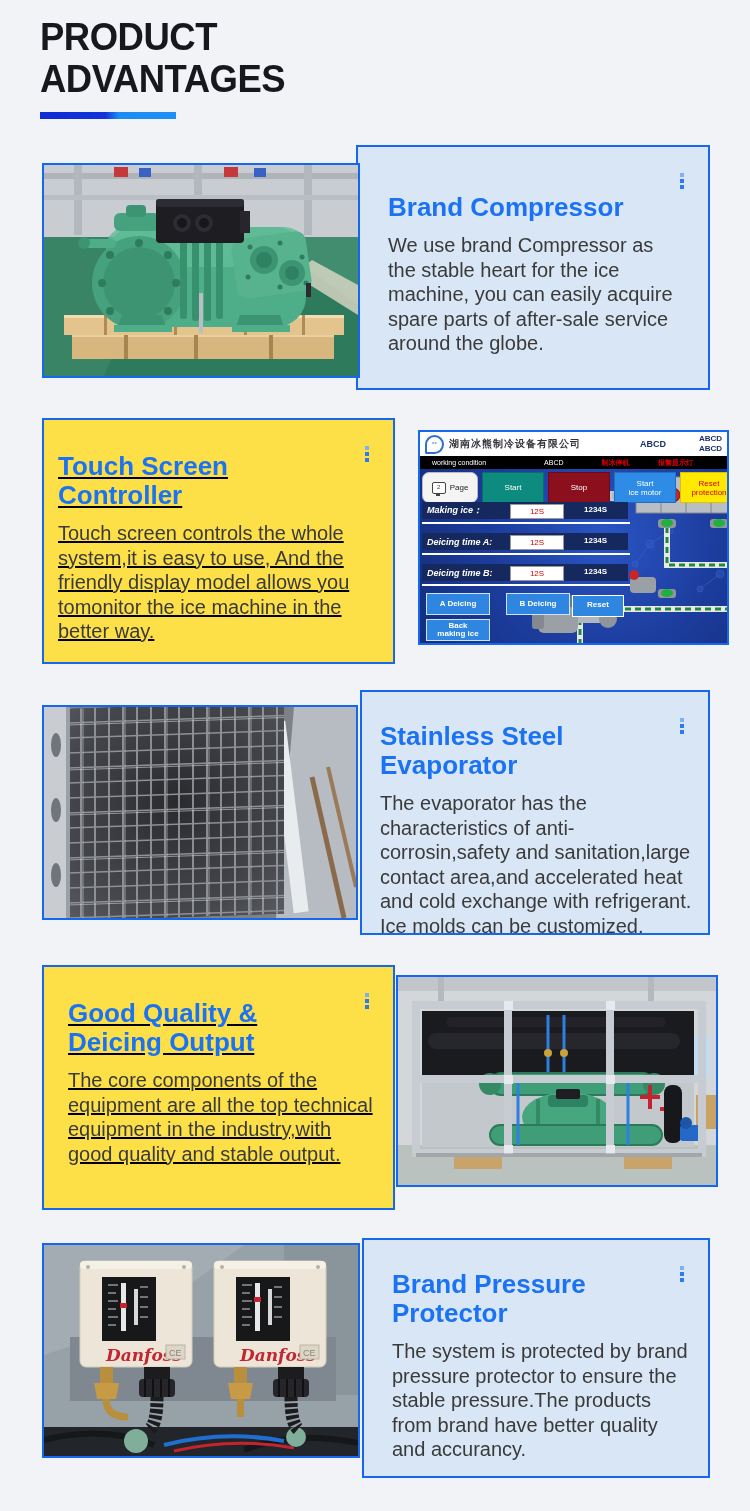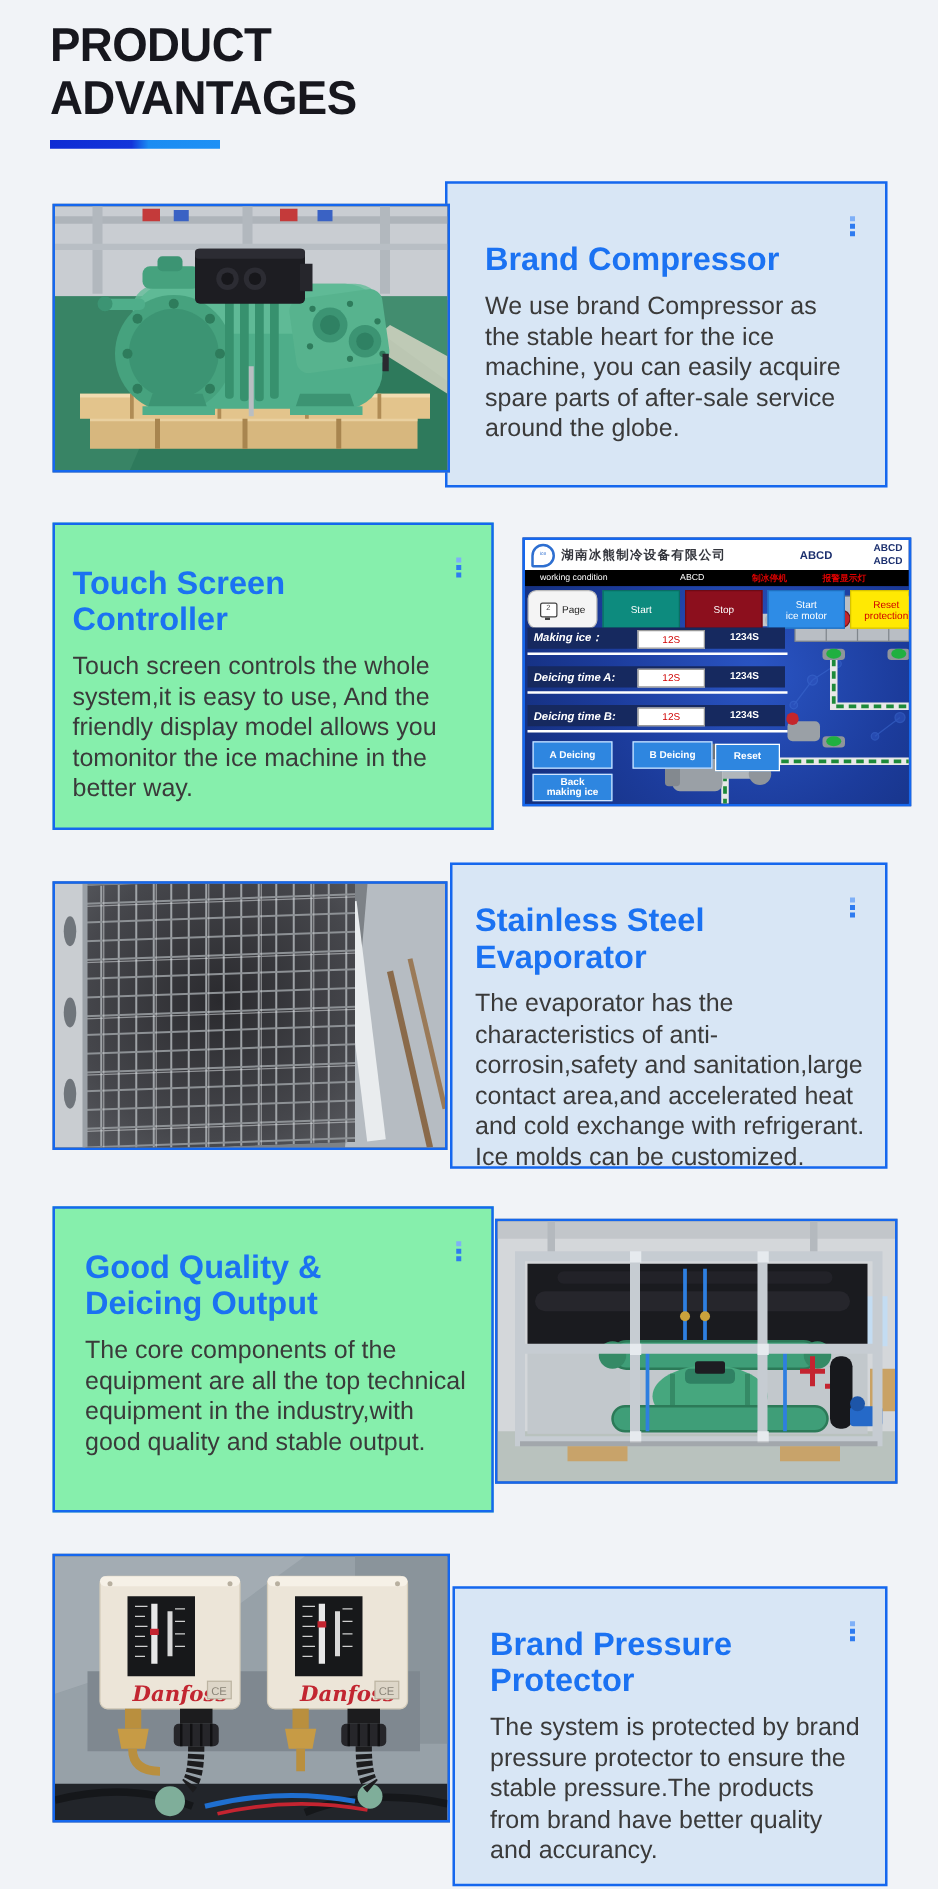--- a/index.html
+++ b/index.html
@@ -17,33 +17,33 @@
   .hdr{position:absolute;left:40px;top:16px;}
   .hdr h1{margin:0;font-size:38px;line-height:42px;font-weight:900;color:#17171e;
           letter-spacing:-0.5px;transform:scaleX(.96);transform-origin:left top;}
   .hdr h1 span{display:block;}
   .underline{position:absolute;left:40px;top:112px;width:136px;height:7px;
              background:linear-gradient(90deg,#0e2bd4 0%,#1334da 48%,#1b8cf2 58%,#1e90f5 100%);}
 
   
   .card{position:absolute;box-sizing:border-box;border:2px solid var(--accent);z-index:1;}
   .card.tint{background:var(--tint);}
-  .card.plain{background:#86efac;}
+  .card.plain{background:#fde047;text-decoration:underline;}
   .card h2{margin:0;font-size:26px;line-height:29px;font-weight:bold;color:var(--heading);}
   .card h2 span{display:block;}
   .card p{margin:11px 0 0;font-size:20px;line-height:24.5px;color:var(--body-text);}
   .dots{position:absolute;top:26px;right:24px;}
   .dots i{display:block;width:4px;height:4px;margin-bottom:2px;background:#2e7bf0;}
   .dots i:first-child{background:#7fb0f7;}
 
   #card1{left:356px;top:145px;width:354px;height:245px;padding:46px 26px 0 30px;}
   #card2{left:42px; top:418px;width:353px;height:246px;padding:32px 18px 0 14px;}
   #card3{left:360px;top:690px;width:350px;height:245px;padding:30px 16px 0 18px;}
   #card4{left:42px; top:965px;width:353px;height:245px;padding:32px 18px 0 24px;}
-  #card5{left:362px;top:1238px;width:348px;height:240px;padding:30px 18px 0 28px;margin-top:31px;}
+  #card5{left:362px;top:1238px;width:348px;height:240px;padding:30px 18px 0 28px;}
 
   
   .photo{position:absolute;box-sizing:border-box;border:2px solid var(--accent);
          overflow:hidden;z-index:2;background:#888;}
   #photo1{left:42px;top:163px;width:318px;height:215px;}
   #photo3{left:42px;top:705px;width:316px;height:215px;}
   #photo4{left:396px;top:975px;width:322px;height:212px;}
   #photo5{left:42px;top:1243px;width:318px;height:215px;}
   .photo svg{display:block;}
 

